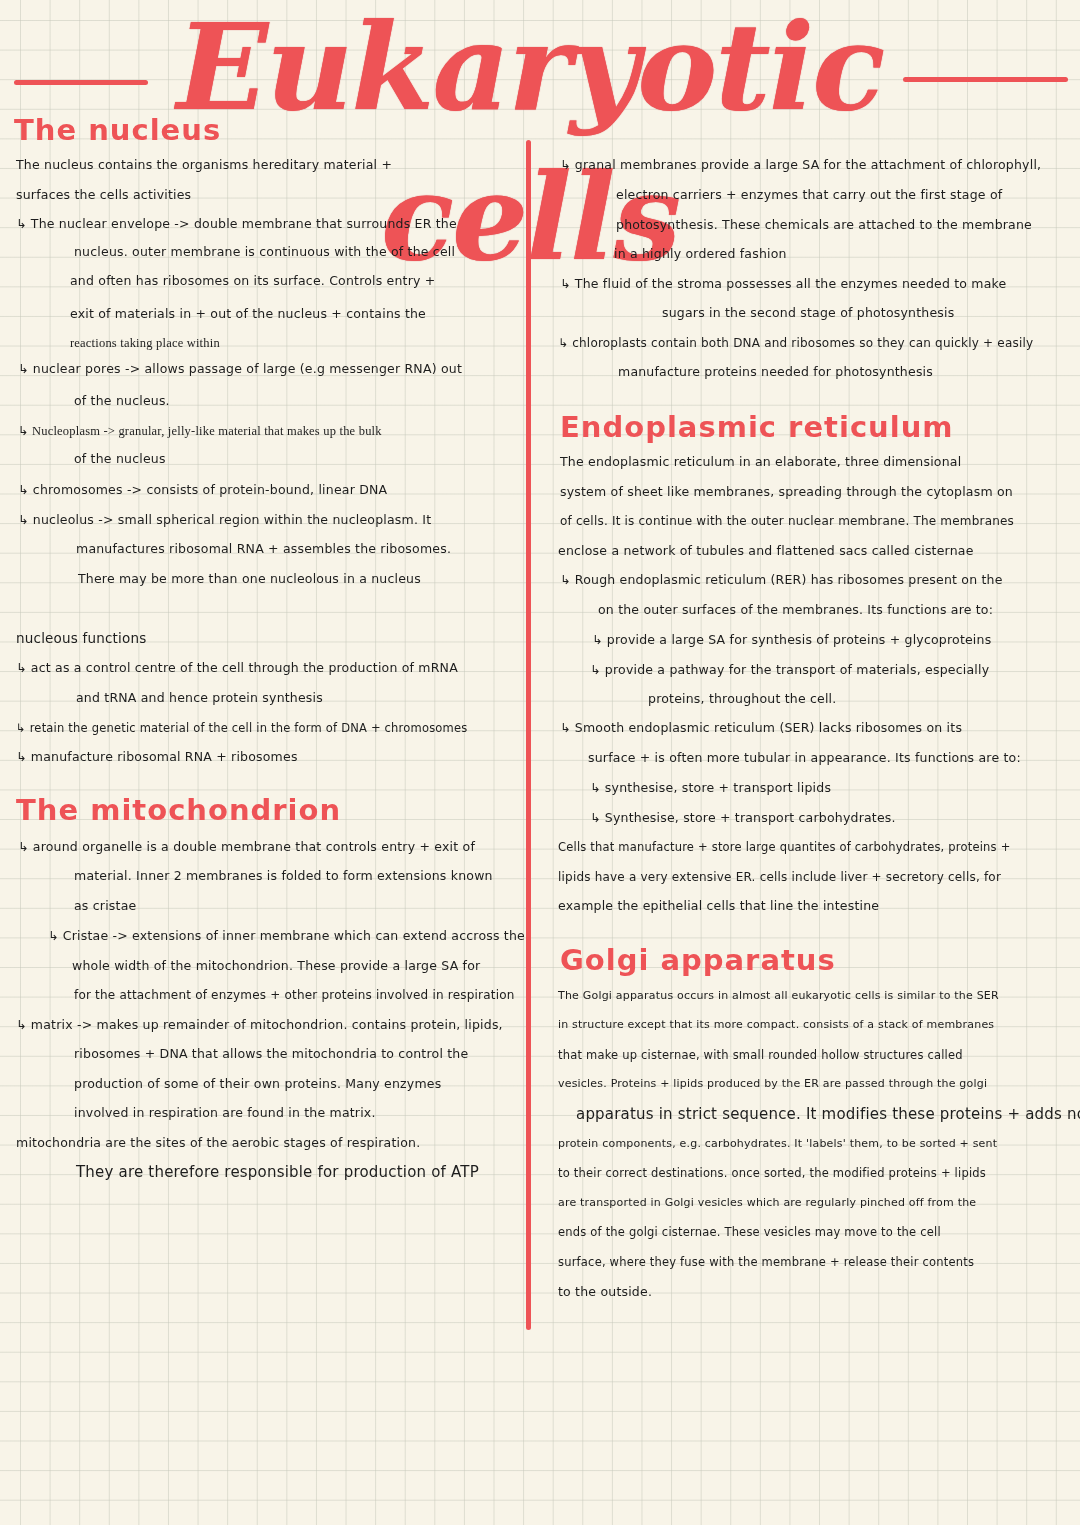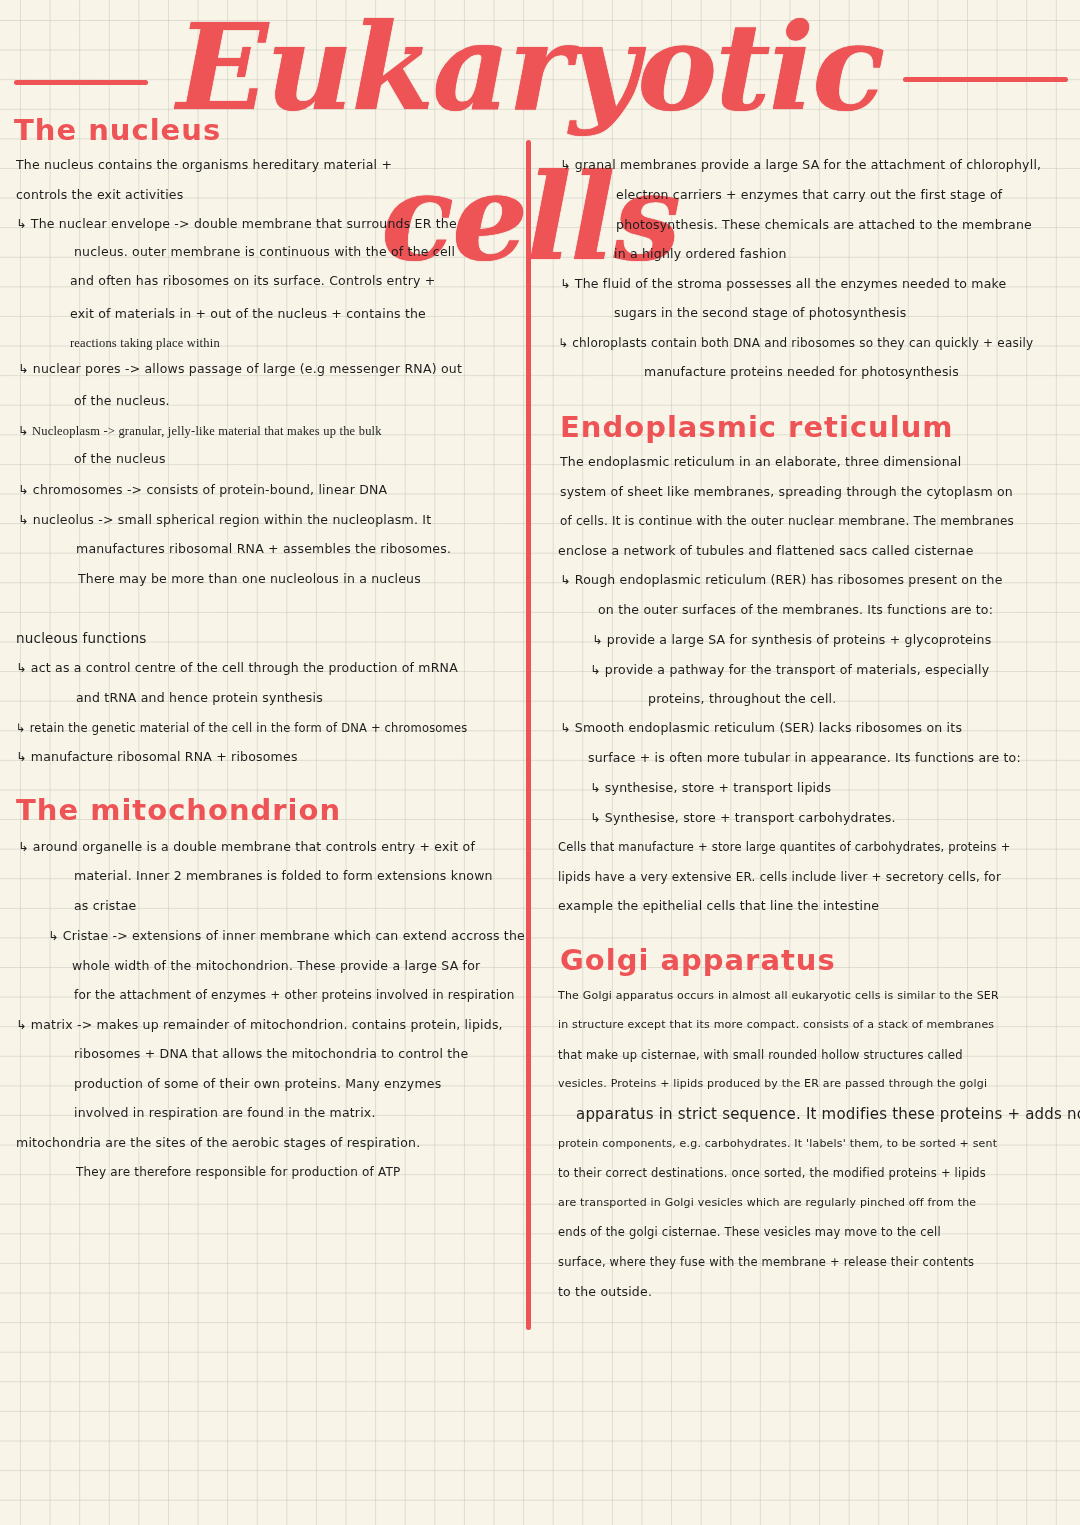--- a/index.html
+++ b/index.html
@@ -36,21 +36,21 @@
 
 <div class="rule" style="left:14px; top:80px; width:134px;"></div>
 <div class="rule" style="left:903px; top:77px; width:165px;"></div>
 <div class="title">Eukaryotic cells</div>
 
 <div class="divider"></div>
 
 <div class="heading" style="left:14px; top:113px;">The nucleus</div>
 <div>
   <div class="line" style="left:16px; top:156px;">The nucleus contains the organisms hereditary material +</div>
-  <div class="line" style="left:16px; top:186px;">controls the exit activities</div>
+  <div class="line" style="left:16px; top:186px;">surfaces the cells activities</div>
   <div class="line" style="left:16px; top:215px;">↳ The nuclear envelope -&gt; double membrane that surrounds ER the</div>
   <div class="line" style="left:74px; top:243px;">nucleus. outer membrane is continuous with the of the cell</div>
   <div class="line" style="left:70px; top:272px;">and often has ribosomes on its surface. Controls entry +</div>
   <div class="line" style="left:70px; top:305px;">exit of materials in + out of the nucleus + contains the</div>
   <div class="line" style="left:70px; top:334px;font-family:Liberation Serif, serif;">reactions taking place within</div>
   <div class="line" style="left:18px; top:360px;">↳ nuclear pores -&gt; allows passage of large (e.g messenger RNA) out</div>
   <div class="line" style="left:74px; top:392px;">of the nucleus.</div>
   <div class="line" style="left:18px; top:422px;font-family:Liberation Serif, serif;">↳ Nucleoplasm -&gt; granular, jelly-like material that makes up the bulk</div>
   <div class="line" style="left:74px; top:450px;">of the nucleus</div>
   <div class="line" style="left:18px; top:481px;">↳ chromosomes -&gt; consists of protein-bound, linear DNA</div>
@@ -73,32 +73,32 @@
   <div class="line" style="left:74px; top:867px;">material. Inner 2 membranes is folded to form extensions known</div>
   <div class="line" style="left:74px; top:897px;">as cristae</div>
   <div class="line" style="left:16px; top:927px;margin-left:32px;">↳ Cristae -&gt; extensions of inner membrane which can extend accross the</div>
   <div class="line" style="left:72px; top:957px;">whole width of the mitochondrion. These provide a large SA for</div>
   <div class="line" style="left:74px; top:986px; font-size:12px;">for the attachment of enzymes + other proteins involved in respiration</div>
   <div class="line" style="left:16px; top:1016px;">↳ matrix -&gt; makes up remainder of mitochondrion. contains protein, lipids,</div>
   <div class="line" style="left:74px; top:1045px;">ribosomes + DNA that allows the mitochondria to control the</div>
   <div class="line" style="left:74px; top:1075px;">production of some of their own proteins. Many enzymes</div>
   <div class="line" style="left:74px; top:1104px;">involved in respiration are found in the matrix.</div>
   <div class="line" style="left:16px; top:1134px;">mitochondria are the sites of the aerobic stages of respiration.</div>
-  <div class="line" style="left:76px; top:1163px; font-size:12px;">They are therefore responsible for production of ATP</div>
+  <div class="line" style="left:76px; top:1163px; font-size:15px;">They are therefore responsible for production of ATP</div>
 </div>
 
 <div>
   <div class="line" style="left:560px; top:156px;">↳ granal membranes provide a large SA for the attachment of chlorophyll,</div>
   <div class="line" style="left:616px; top:186px;">electron carriers + enzymes that carry out the first stage of</div>
   <div class="line" style="left:616px; top:216px;">photosynthesis. These chemicals are attached to the membrane</div>
   <div class="line" style="left:614px; top:245px;">in a highly ordered fashion</div>
   <div class="line" style="left:560px; top:275px;">↳ The fluid of the stroma possesses all the enzymes needed to make</div>
-  <div class="line" style="left:614px; top:304px;">sugars in the second stage of photosynthesis</div>
+  <div class="line" style="left:614px; top:304px;padding-left:48px;">sugars in the second stage of photosynthesis</div>
   <div class="line" style="left:558px; top:334px; font-size:12px;">↳ chloroplasts contain both DNA and ribosomes so they can quickly + easily</div>
-  <div class="line" style="left:644px; top:363px;text-align:center;">manufacture proteins needed for photosynthesis</div>
+  <div class="line" style="left:618px; top:363px;text-align:center;">manufacture proteins needed for photosynthesis</div>
 </div>
 
 <div class="heading" style="left:560px; top:410px;">Endoplasmic reticulum</div>
 <div>
   <div class="line" style="left:560px; top:453px;">The endoplasmic reticulum in an elaborate, three dimensional</div>
   <div class="line" style="left:560px; top:483px;">system of sheet like membranes, spreading through the cytoplasm on</div>
   <div class="line" style="left:560px; top:512px; font-size:12px;">of cells. It is continue with the outer nuclear membrane. The membranes</div>
   <div class="line" style="left:558px; top:542px;">enclose a network of tubules and flattened sacs called cisternae</div>
   <div class="line" style="left:560px; top:571px;">↳ Rough endoplasmic reticulum (RER) has ribosomes present on the</div>
   <div class="line" style="left:598px; top:601px;">on the outer surfaces of the membranes. Its functions are to:</div>

